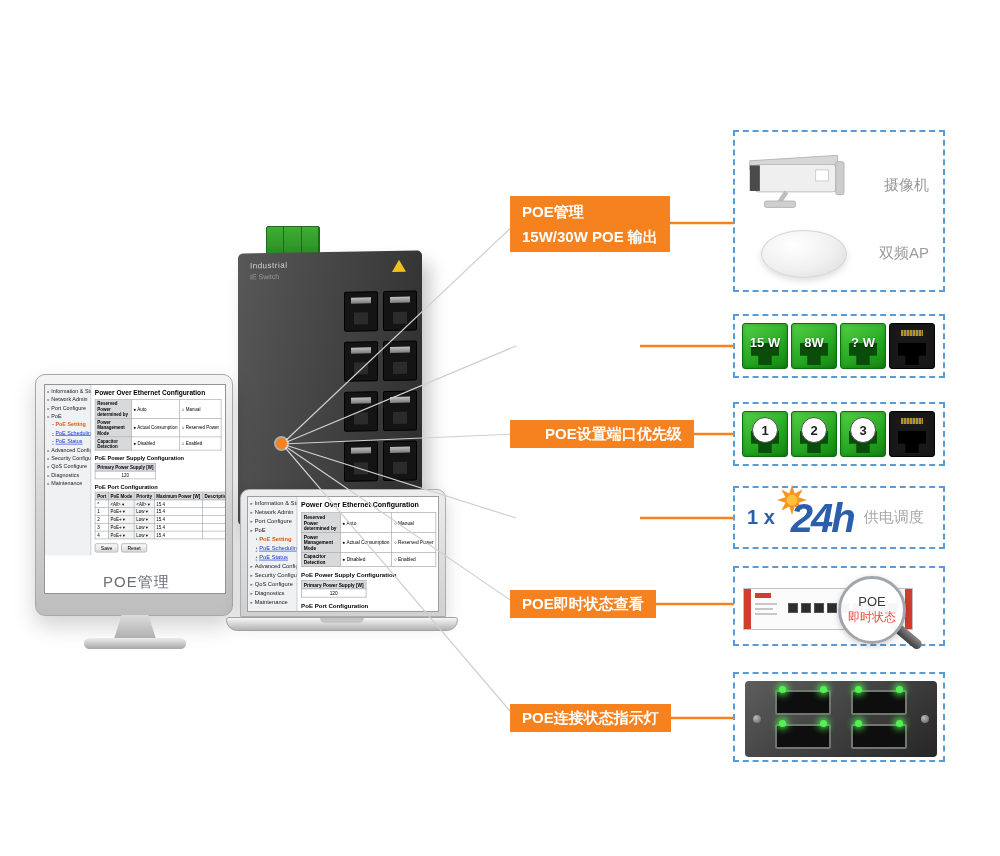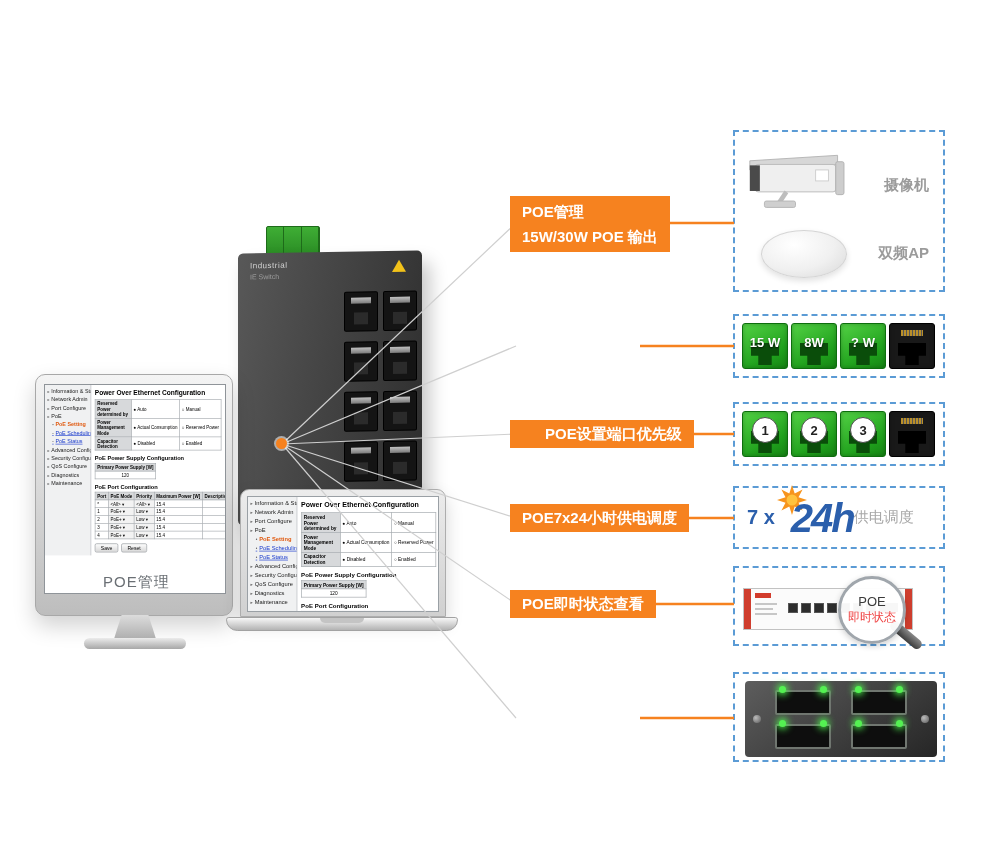--- a/index.html
+++ b/index.html
@@ -81,21 +81,21 @@
 
   
   .callout { position:absolute; left:510px; background:#F6821F; color:#fff; font-weight:bold;
              font-size:15px; z-index:6; padding:0 12px; height:28px; line-height:28px; white-space:nowrap; }
   .callout.two { height:auto; line-height:25px; padding:3px 12px; }
   #c1 { top:196px; } #c2 { top:332px; } #c3 { top:420px;padding-left:35px; } #c4 { top:504px; } #c5 { top:590px; } #c6 { top:704px; }
 
   
   .fbox { position:absolute; left:733px; width:212px; border:2px dashed #5B9BD5; background:#fff;
           z-index:2; box-sizing:border-box; }
-  #fb1 { top:130px; height:162px;font-weight:bold; } #fb2 { top:314px; height:64px; } #fb3 { top:402px; height:64px; }
+  #fb1 { top:130px; height:162px; } #fb2 { top:314px; height:64px; } #fb3 { top:402px; height:64px; }
   #fb4 { top:486px; height:63px; } #fb5 { top:566px; height:80px; } #fb6 { top:672px; height:90px; }
 
   .cam-svg { position:absolute; left:10px; top:16px; width:112px; height:64px; }
   .dev-label { position:absolute; right:14px; font-size:15px; color:#9B9B9B; }
   .lbl-cam { top:44px; } .lbl-ap { top:112px; }
   .ap-dome { position:absolute; left:26px; top:98px; width:84px; height:46px; border-radius:50%;
              background:radial-gradient(ellipse at 38% 30%, #ffffff 0%, #f0f0f0 55%, #d8d8d8 100%);
              border:1px solid #d5d5d5; box-shadow:0 3px 6px rgba(0,0,0,.12); }
 
   .portrow { display:flex; gap:3px; padding:7px 7px; }
@@ -113,21 +113,21 @@
                  background:repeating-linear-gradient(90deg,#b98f2a 0 2px,#555 2px 3px); }
   .ncirc { position:absolute; left:50%; top:42%; transform:translate(-50%,-50%); width:24px; height:24px;
            border-radius:50%; background:#fff; border:1.5px solid #4c4c4c; color:#222; font-size:13px;
            font-weight:bold; display:flex; align-items:center; justify-content:center; }
 
   .sched { display:flex; align-items:center; height:100%; padding-left:12px; }
   .sched-7x { font-size:20px; font-weight:bold; color:#2B5FAC; }
   .sched-24h { position:relative; margin-left:16px; font-size:40px; font-weight:bold; font-style:italic;
                color:#2B5FAC; line-height:1; letter-spacing:-2px; }
   .sun { position:absolute; left:-14px; top:-13px; width:30px; height:30px; z-index:-1; }
-  .sched-cap { font-size:15px; color:#A8A8A8; }
+  .sched-cap { margin-left:10px; font-size:15px; color:#A8A8A8; }
 
   .sw-mini { position:absolute; left:8px; top:20px; width:168px; height:40px; background:#fbfbfb;
              border:1px solid #c2c2c2; }
   .sw-mini .red-l { position:absolute; left:0; top:0; bottom:0; width:7px; background:#cf3e2e; }
   .sw-mini .red-r { position:absolute; right:0; top:0; bottom:0; width:7px; background:#cf3e2e; }
   .sw-mini .logo { position:absolute; left:11px; top:4px; width:16px; height:5px; background:#d23c2c; }
   .sw-mini .tline { position:absolute; background:#c7c7c7; height:2px; }
   .t1 { left:11px; top:14px; width:22px; } .t2 { left:11px; top:19px; width:18px; } .t3 { left:11px; top:24px; width:22px; }
   .sw-mini .mports { position:absolute; left:44px; top:14px; display:flex; gap:3px; }
   .sw-mini .mports i { width:8px; height:8px; background:#2d2d2d; border:1px solid #555; }
@@ -395,22 +395,22 @@
     <div class="lap-base"></div>
   </div>
 
   <div class="hub-dot"></div>
 
   <div class="callout two" id="c1">
     <div>POE管理</div>
     <div>15W/30W POE 输出</div>
   </div>
   <div class="callout" id="c3">POE设置端口优先级</div>
-  <div class="callout" id="c4">POE7x24小时供电调度</div>
   <div class="callout" id="c5">POE即时状态查看</div>
+  <div class="callout" id="c6">POE连接状态指示灯</div>
 
   <div class="fbox" id="fb1">
     <svg class="cam-svg" viewBox="0 0 120 70">
       <polygon points="4,14 100,8 100,18 4,24" fill="#d7d7d7" stroke="#b3b3b3" stroke-width="1"></polygon>
       <rect x="10" y="18" width="88" height="30" rx="3" fill="#efefef" stroke="#b9b9b9"></rect>
       <rect x="4" y="19" width="11" height="28" fill="#4a4a4a"></rect>
       <rect x="76" y="24" width="14" height="12" fill="#ffffff" stroke="#cccccc"></rect>
       <rect x="98" y="15" width="9" height="36" rx="2" fill="#cdcdcd" stroke="#b0b0b0"></rect>
       <path d="M44 48 L36 60" stroke="#bdbdbd" stroke-width="5"></path>
       <rect x="20" y="58" width="34" height="7" rx="2" fill="#cfcfcf" stroke="#b5b5b5"></rect>
@@ -457,21 +457,21 @@
       </div>
       <div class="gport bport">
         <span class="pins"></span>
         <span class="slot"></span>
       </div>
     </div>
   </div>
 
   <div class="fbox" id="fb4">
     <div class="sched">
-      <span class="sched-7x">7 x</span>
+      <span class="sched-7x">1 x</span>
       <span class="sched-24h">
         <svg class="sun" viewBox="0 0 30 30">
           <polygon fill="#f7941d" points="30,15 21.5,17.7 25.6,25.6 17.7,21.5 15,30 12.3,21.5 4.4,25.6 8.5,17.7 0,15 8.5,12.3 4.4,4.4 12.3,8.5 15,0 17.7,8.5 25.6,4.4 21.5,12.3"></polygon>
           <circle cx="15" cy="15" r="5.5" fill="#ffc23e"></circle>
         </svg>
         <span>24h</span>
       </span>
       <span class="sched-cap">供电调度</span>
     </div>
   </div>

